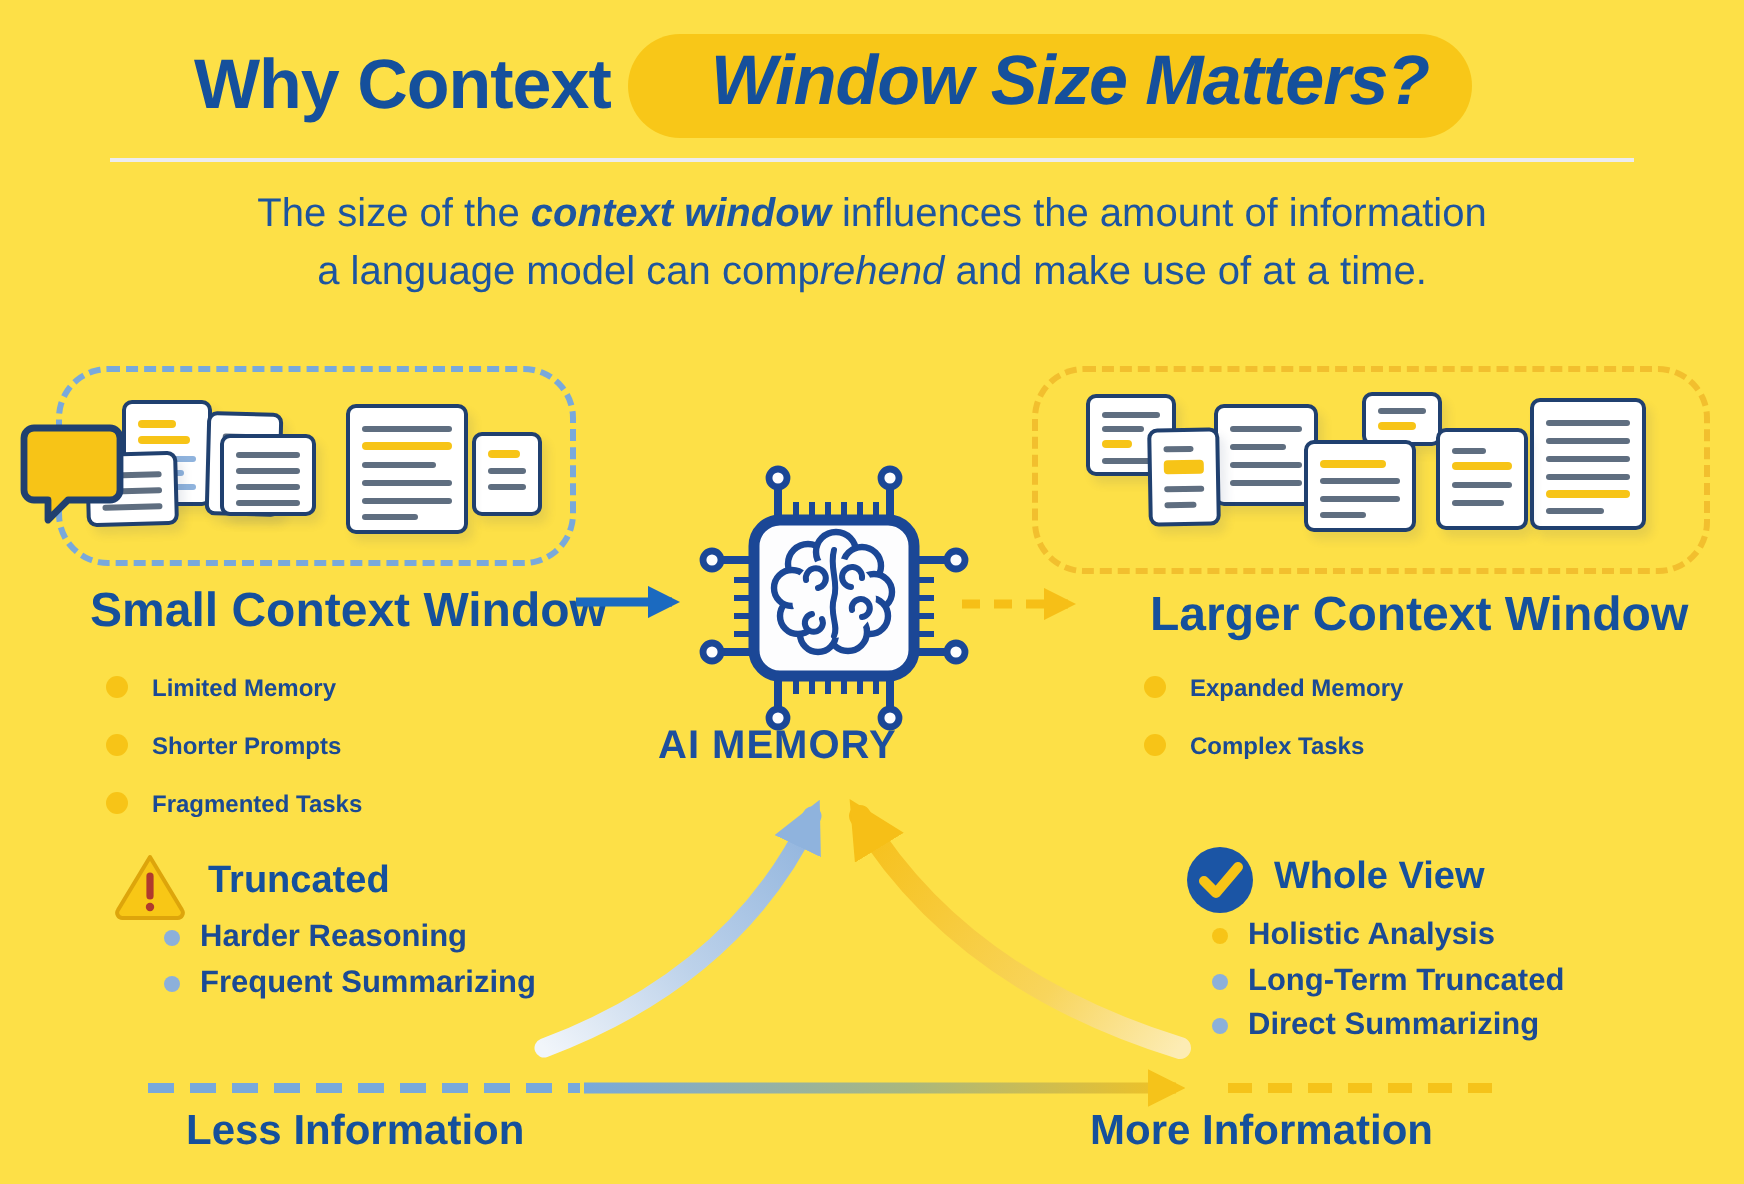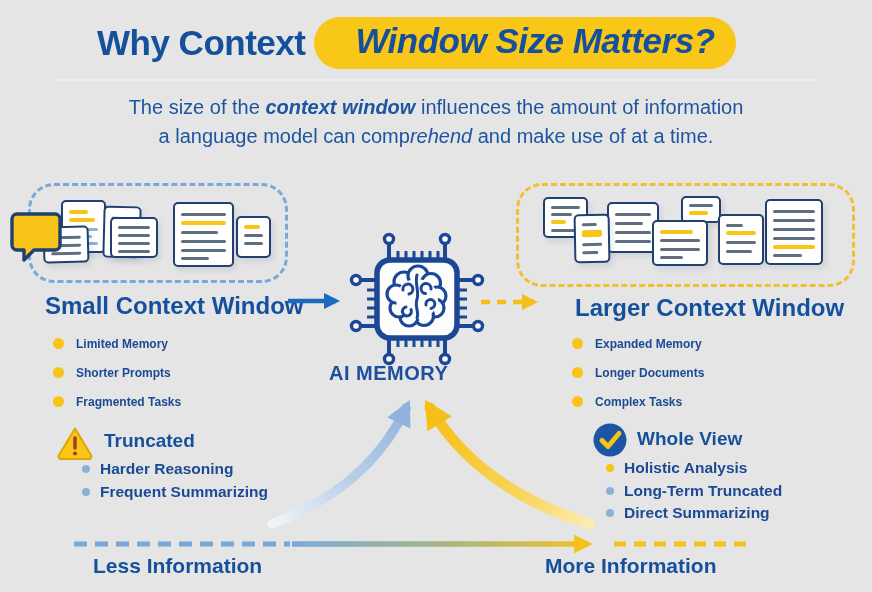--- a/index.html
+++ b/index.html
@@ -1,18 +1,18 @@
 <!DOCTYPE html>
 <html><head>
 <meta charset="utf-8">
 <style>
   * { margin:0; padding:0; box-sizing:border-box; }
   html,body { background:#fff; }
   body { font-family:"Liberation Sans", sans-serif; }
-  .canvas { position:relative; width:872px; height:592px; background:#e5e5e5; overflow:hidden; }
+  .canvas { position:relative; width:872px; height:592px; background:#fde047; overflow:hidden; }
 
   .title-row { position:absolute; left:97px; top:17px; display:flex; align-items:center; gap:9px; }
   .title-plain { font-size:35px; font-weight:bold; color:#15509c; letter-spacing:-0.5px; }
   .title-pill { background:#f8c718; border-radius:27px; padding:4px 21px 8px; }
   .title-pill span { font-size:35px; font-weight:bold; font-style:italic; color:#15509c; letter-spacing:-0.5px;margin-left:20px; }
   .divider { position:absolute; left:55px; right:55px; top:79px; height:2px; background:#ececef; }
 
   .subtitle { position:absolute; top:93px; left:0; width:872px; text-align:center; font-size:20px; color:#1d55a0; line-height:1.45; }
   .subtitle b i, .subtitle i { color:#1d55a0; }
 
@@ -216,24 +216,20 @@
         <span class="dot y"></span>
         <span class="btext">Fragmented Tasks</span>
       </div>
   </div>
 
   <div class="sec-h" style="left:575px;top:294px">Larger Context Window</div>
   <div class="blist" style="left:572px;top:329px">
     <div class="brow">
         <span class="dot y"></span>
         <span class="btext">Expanded Memory</span>
-      </div>
-    <div class="brow">
-        <span class="dot y"></span>
-        <span class="btext">Longer Documents</span>
       </div>
     <div class="brow">
         <span class="dot y"></span>
         <span class="btext">Complex Tasks</span>
       </div>
   </div>
 
   <svg class="icon-abs" style="left:56px;top:425px" width="38" height="35" viewBox="0 0 38 35">
     <path d="M19 3.5 L35 30 a2.6 2.6 0 0 1 -2.2 4 H5.2 A2.6 2.6 0 0 1 3 30 L19 3.5 Z" fill="#f8c716" stroke="#dda50b" stroke-width="2" stroke-linejoin="round"></path>
     <line x1="19" y1="13" x2="19" y2="23" stroke="#b03a2e" stroke-width="3.6" stroke-linecap="round"></line>

